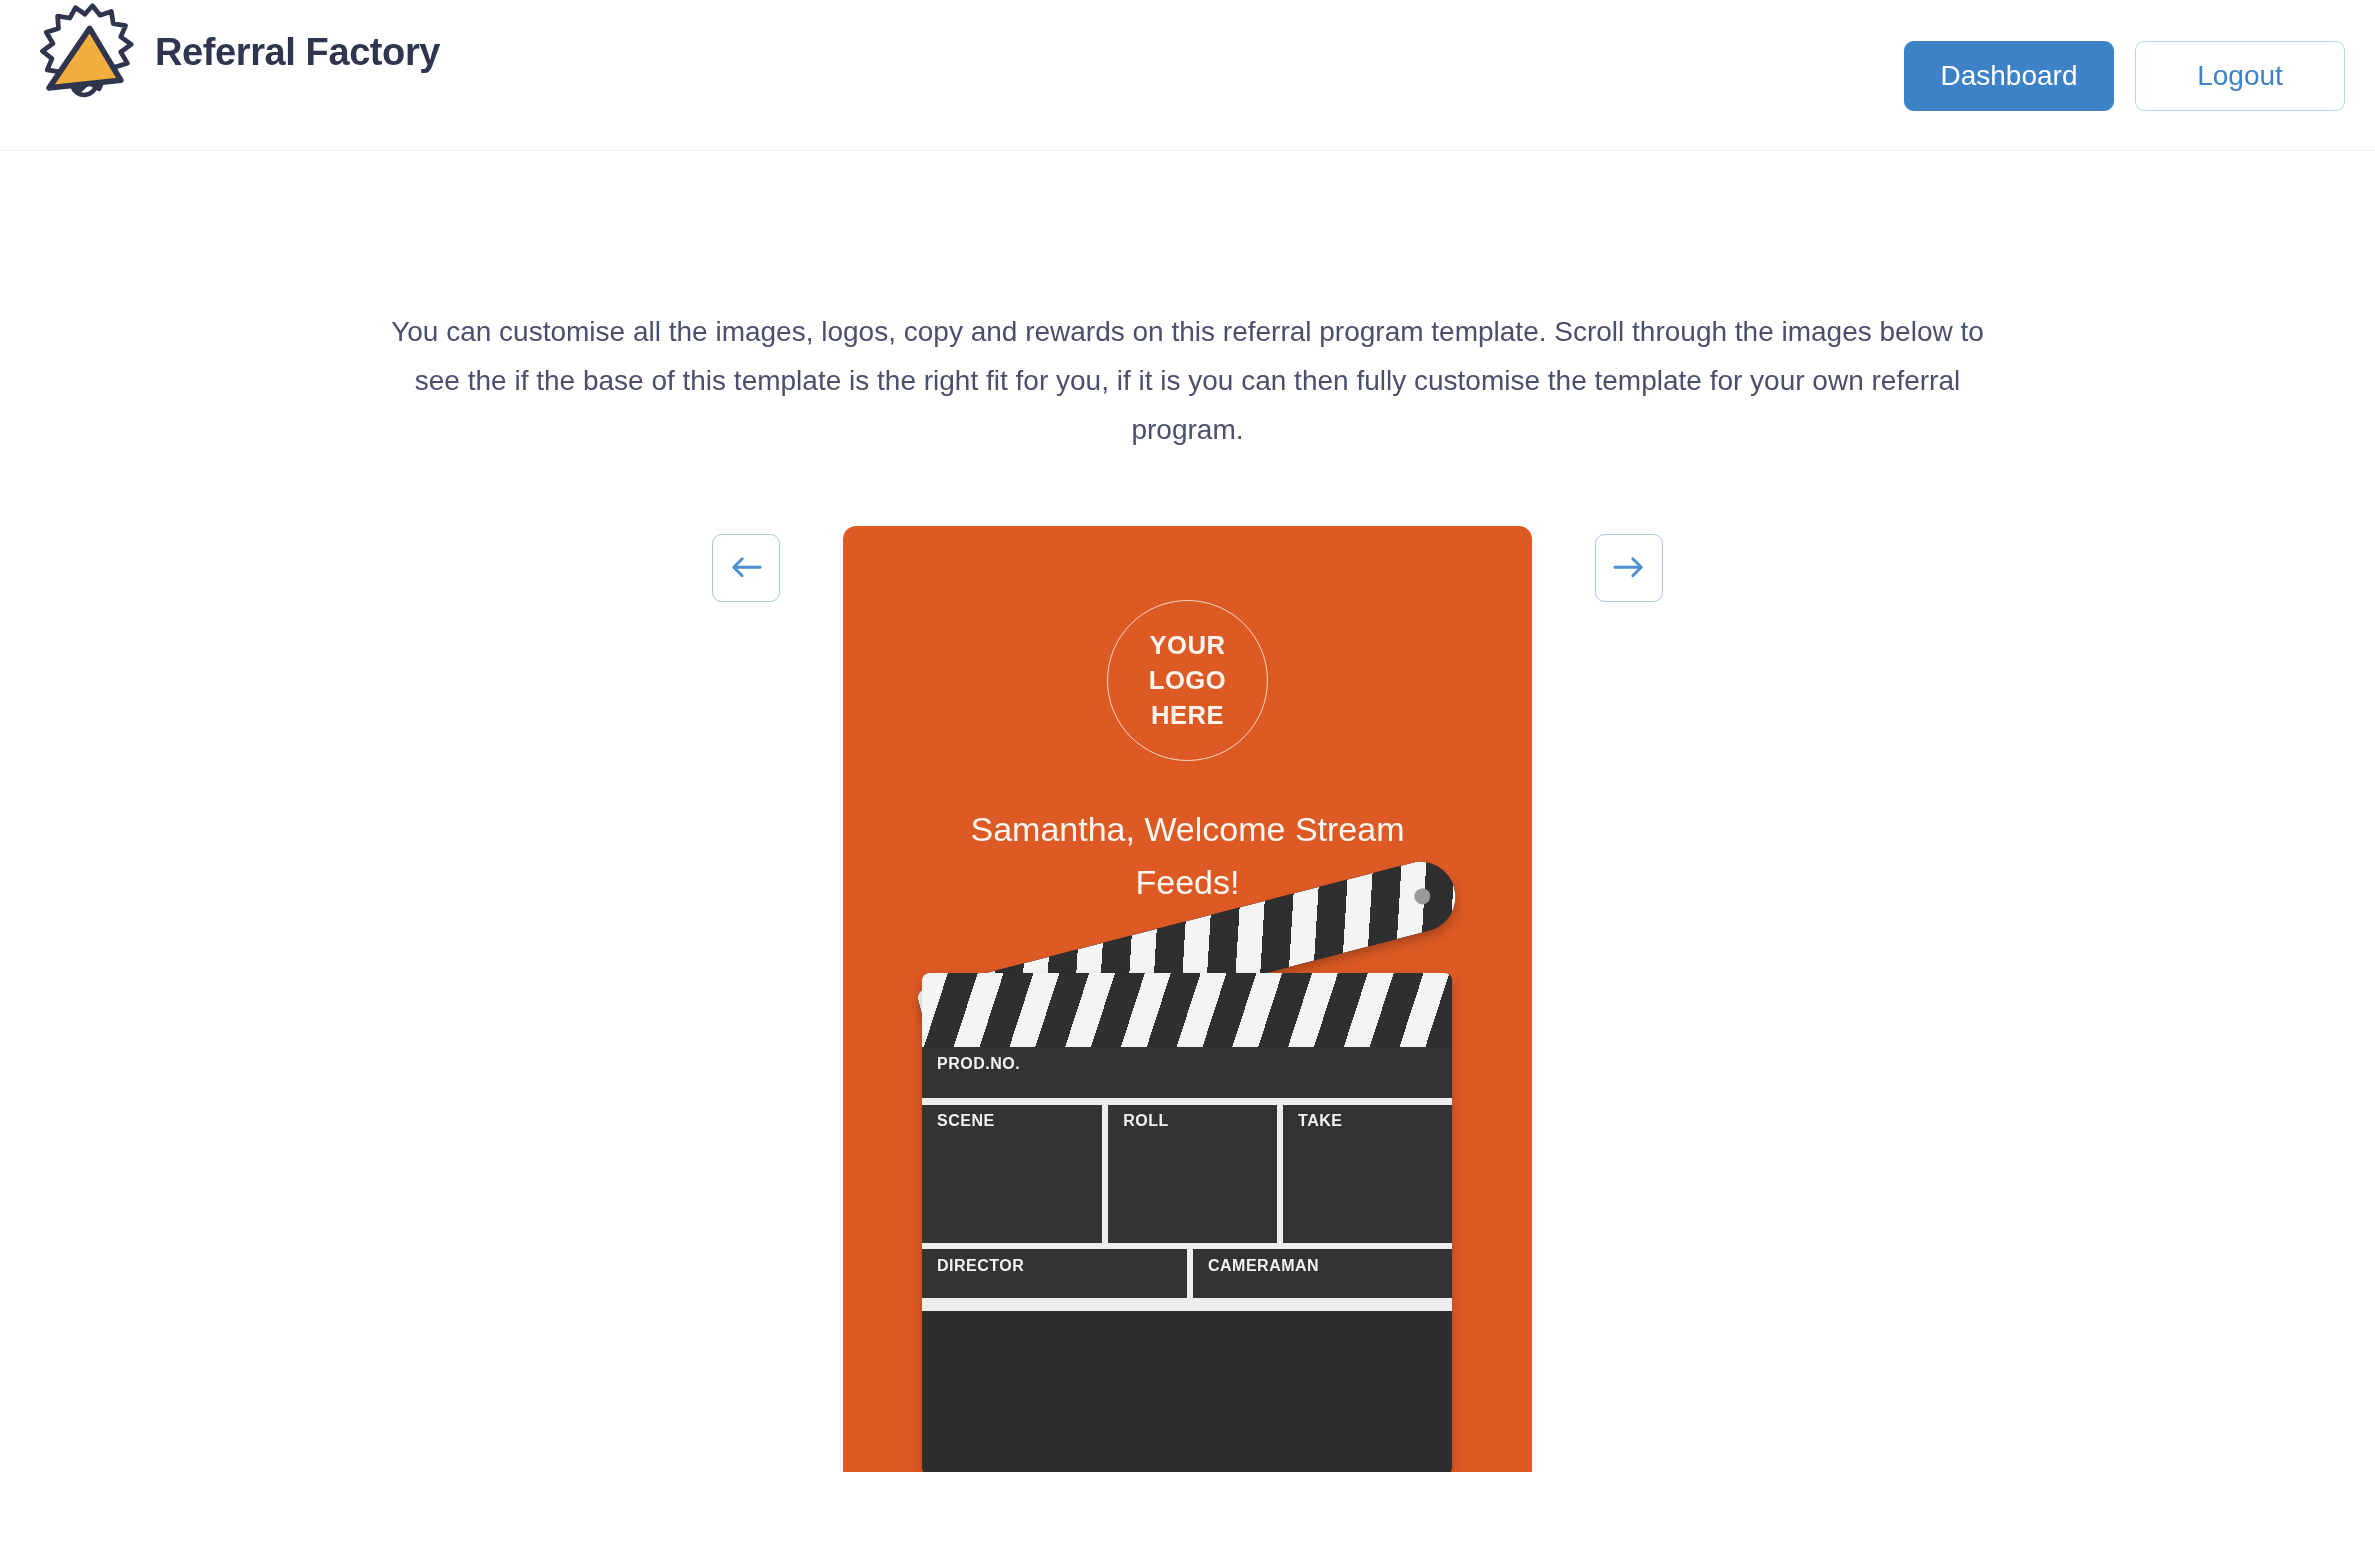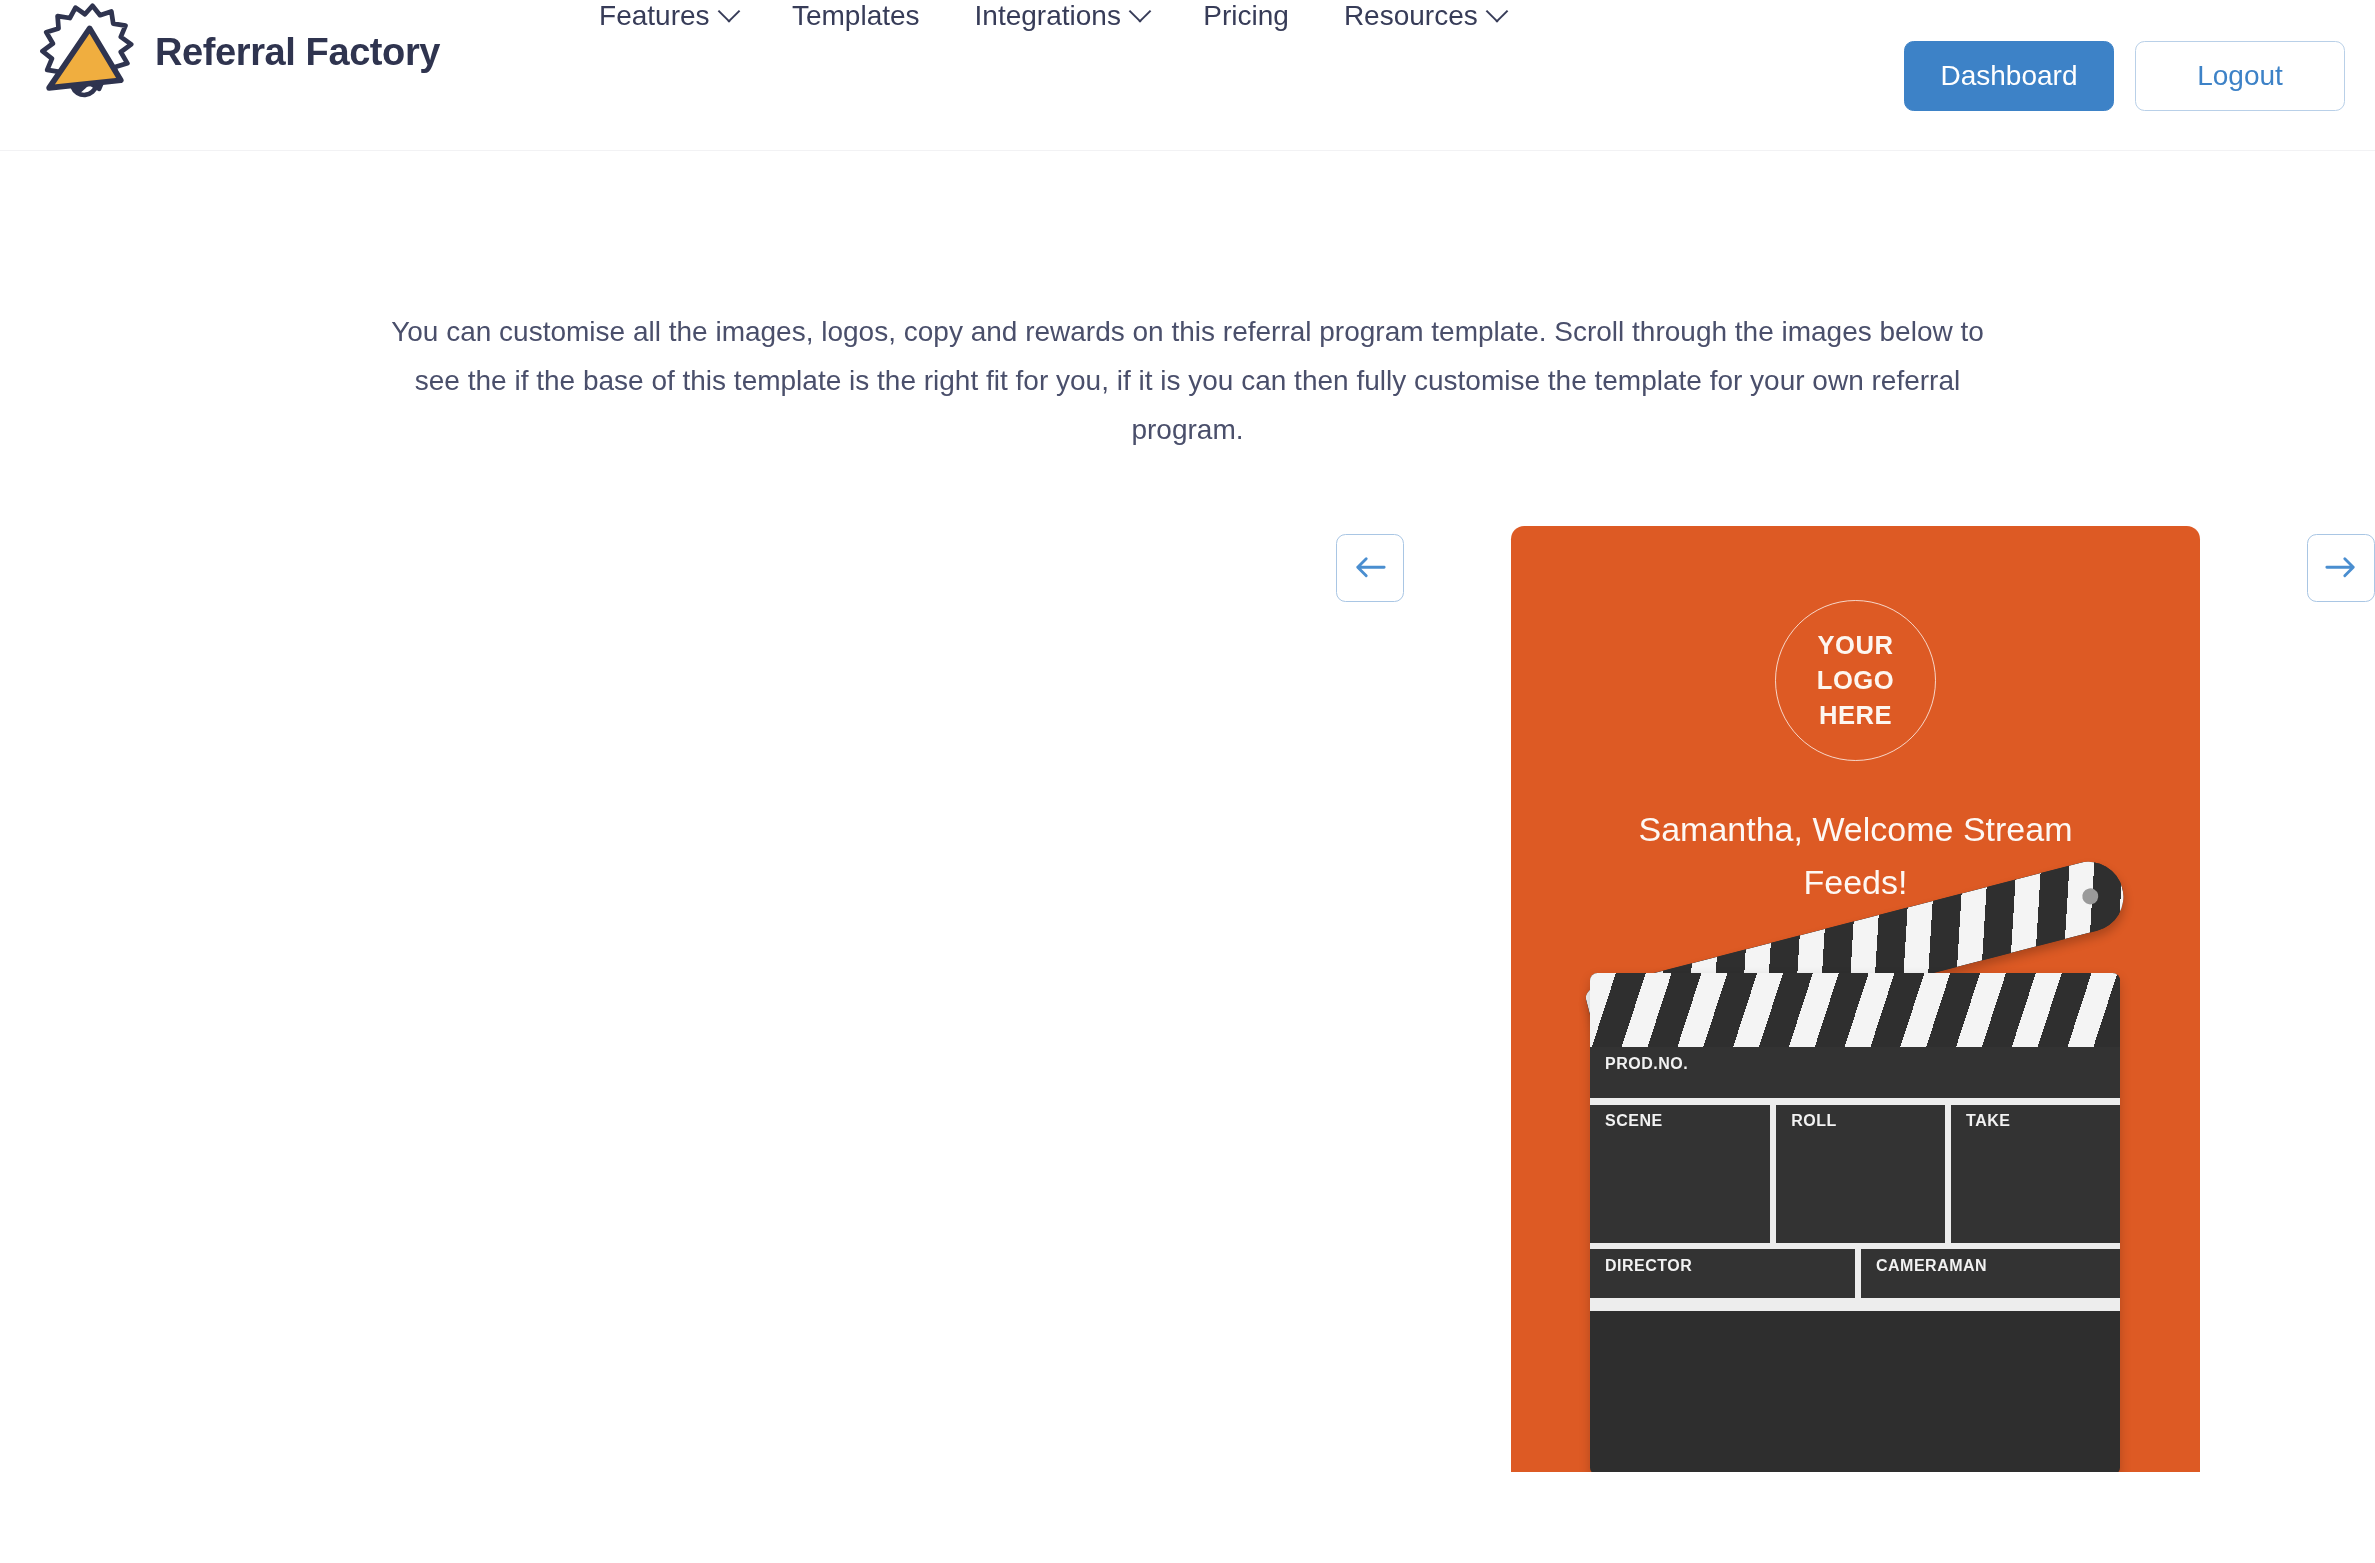--- a/index.html
+++ b/index.html
@@ -120,22 +120,22 @@
     line-height: 1.75;
     color: #4a4f6b;
     text-align: center;
   }
 
   
   .carousel {
     margin-top: 72px;
     display: flex;
     align-items: flex-start;
-    justify-content: flex-end;
-    gap: 107px;
+    justify-content: center;
+    gap: 63px;
     width: 100%;
   }
   .arrow-btn {
     margin-top: 7.6px;
     width: 68px;
     height: 68px;
     border: 1.9px solid #a9c6e4;
     border-radius: 9.5px;
     background: #ffffff;
     display: flex;
@@ -278,40 +278,20 @@
 
   <div class="brand">
     <svg class="brand-mark" viewBox="0 0 106 110">
       <path d="M62 6 L70 16 L82 12 L84 25 L97 27 L92 39 L103 47 L92 55 L99 67 L86 71 L87 84 L74 82 L69 94 L58 87 L48 96 L41 85 L29 89 L27 76 L14 74 L19 62 L9 54 L20 46 L13 34 L26 30 L25 17 L38 19 L44 8 L54 15 Z" fill="none" stroke="#2f344f" stroke-width="5" stroke-linejoin="round"></path>
       <path d="M59 30 L92 85 L16 93 Z" fill="#f0ae3f" stroke="#2f344f" stroke-width="6" stroke-linejoin="round"></path>
       <path d="M41 92 a13 13 0 0 0 25 -2" fill="none" stroke="#2f344f" stroke-width="5"></path>
     </svg>
     <div class="brand-name">Referral Factory</div>
   </div>
 
-  <div class="nav">
-    <div class="nav-item">
-      <span>Features</span>
-      <span class="chev"></span>
-    </div>
-    <div class="nav-item">
-      <span>Templates</span>
-    </div>
-    <div class="nav-item">
-      <span>Integrations</span>
-      <span class="chev"></span>
-    </div>
-    <div class="nav-item">
-      <span>Pricing</span>
-    </div>
-    <div class="nav-item">
-      <span>Resources</span>
-      <span class="chev"></span>
-    </div>
-  </div>
 
   <div class="actions">
     <div class="btn btn-primary">Dashboard</div>
     <div class="btn btn-outline">Logout</div>
   </div>
 </div>
 
 <div class="main">
 
 

